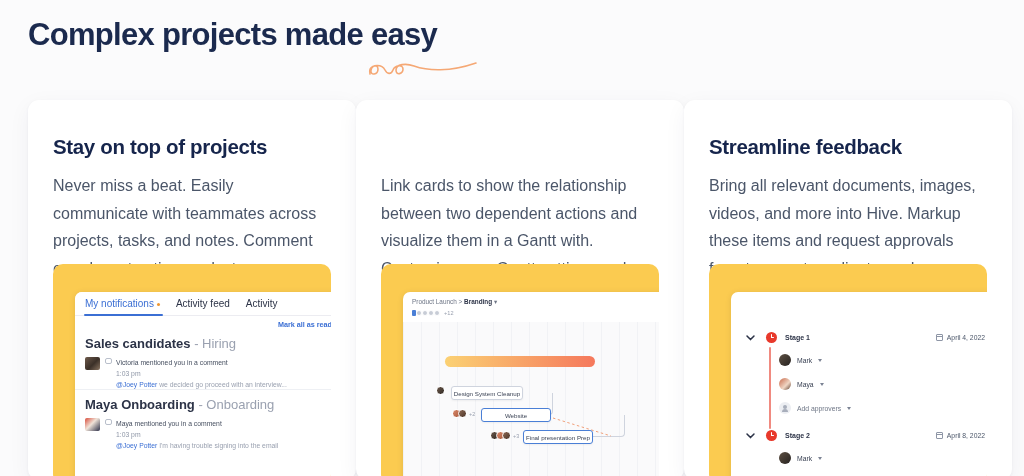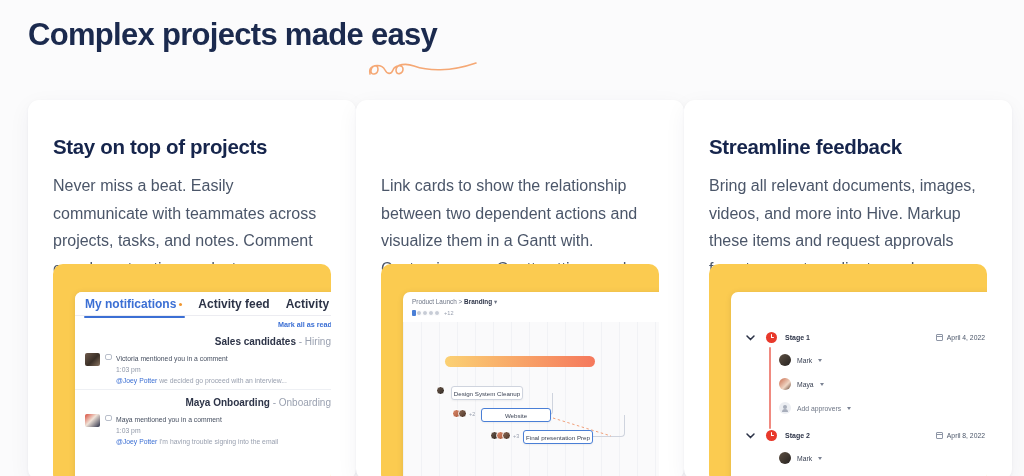--- a/index.html
+++ b/index.html
@@ -58,38 +58,38 @@
   .notch {
     position: absolute; left: 50%; top: -1px; margin-left: -6px;
     width: 0; height: 0; border-left: 6px solid transparent;
     border-right: 6px solid transparent; border-bottom: 5px solid #fff;
   }
   .tabs {
     position: absolute; left: 0; top: 0; right: 0; height: 24px;
     display: flex; align-items: center; padding-left: 10px; gap: 16px;
     border-bottom: 1px solid #ececf1; background: #fff;
   }
-  .tab { font-size: 12px; color: #2c3347; font-weight: bold; position: relative; white-space: nowrap; }
+  .tab { font-size: 10px; color: #2c3347; font-weight: normal; position: relative; white-space: nowrap; }
   .tab.active { color: #3b6fd4; }
   .tab.active::after {
     content: ""; position: absolute; left: -1px; right: -3px; bottom: -7px;
     height: 2px; background: #3b6fd4; border-radius: 2px;
   }
   .tab-dot {
     display: inline-block; width: 3px; height: 3px; border-radius: 50%;
     background: #f0962f; margin-left: 3px; vertical-align: middle;
   }
   .mark-read {
     position: absolute; right: 9px; top: 28px;
     font-size: 7.2px; color: #3b6fd4; font-weight: bold; white-space: nowrap;
   }
   .notif-group { position: absolute; left: 0; right: 0; padding: 0 10px; }
   .g1 { top: 44px; }
   .g2 { top: 97px; border-top: 1px solid #eef0f4; padding-top: 7px; }
-  .grp-title { font-size: 10px; font-weight: bold; color: #2c3347; white-space: nowrap; text-align: right; }
+  .grp-title { font-size: 13px; font-weight: bold; color: #2c3347; white-space: nowrap; }
   .grp-title .sub { font-weight: normal; color: #9aa1b0; }
   .notif-row { display: flex; margin-top: 6px; }
   .thumb {
     width: 15px; height: 13px; border-radius: 2px; flex: 0 0 auto;
     background: linear-gradient(135deg,#6e5a4c 0%,#3b3028 55%,#8a7461 100%);
   }
   .thumb.red { background: linear-gradient(135deg,#d84b3a 0%,#f0e3d8 45%,#2b2f48 100%); }
   .bubble { width: 7px; height: 6px; border: 1px solid #b9bfcb; border-radius: 2px; margin: 1px 4px 0 5px; flex: 0 0 auto; }
   .notif-lines { flex: 1; min-width: 0; }
   .nl { font-size: 6.8px; color: #464f60; line-height: 1.65; white-space: nowrap; }

